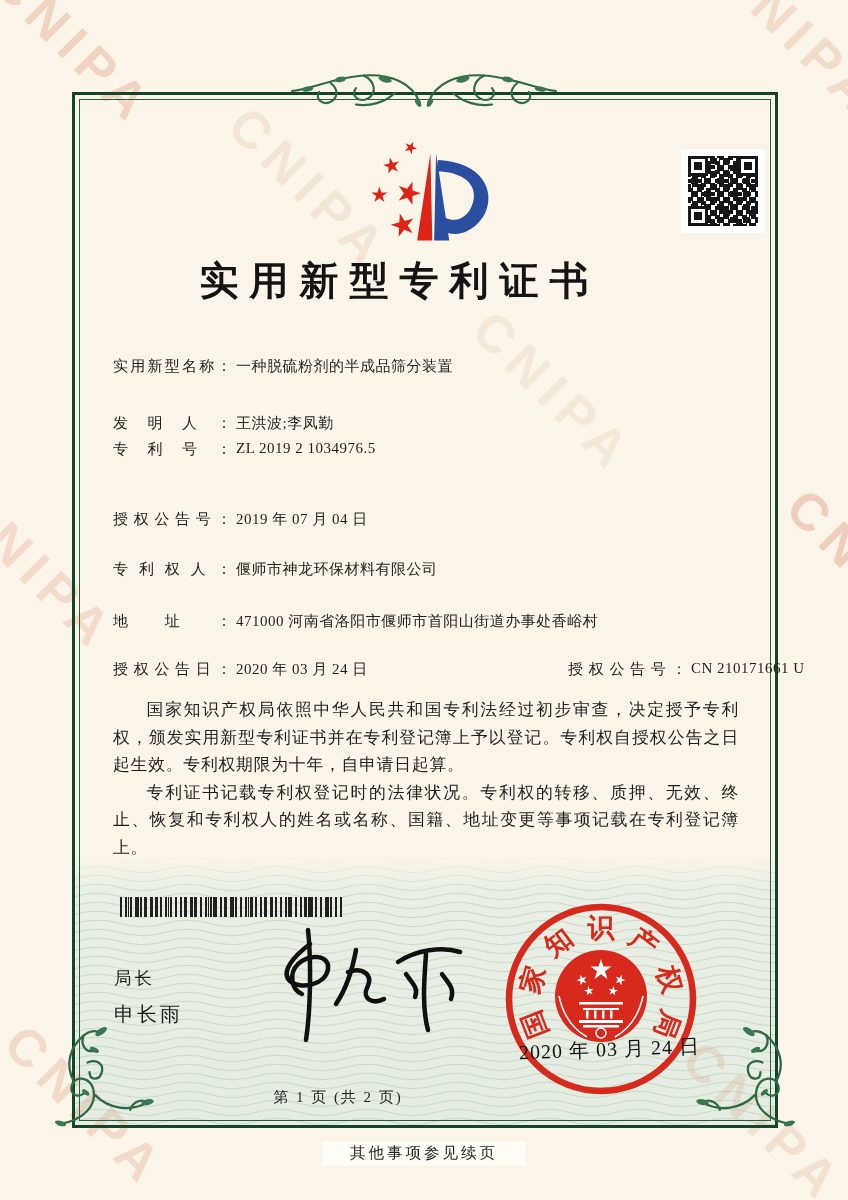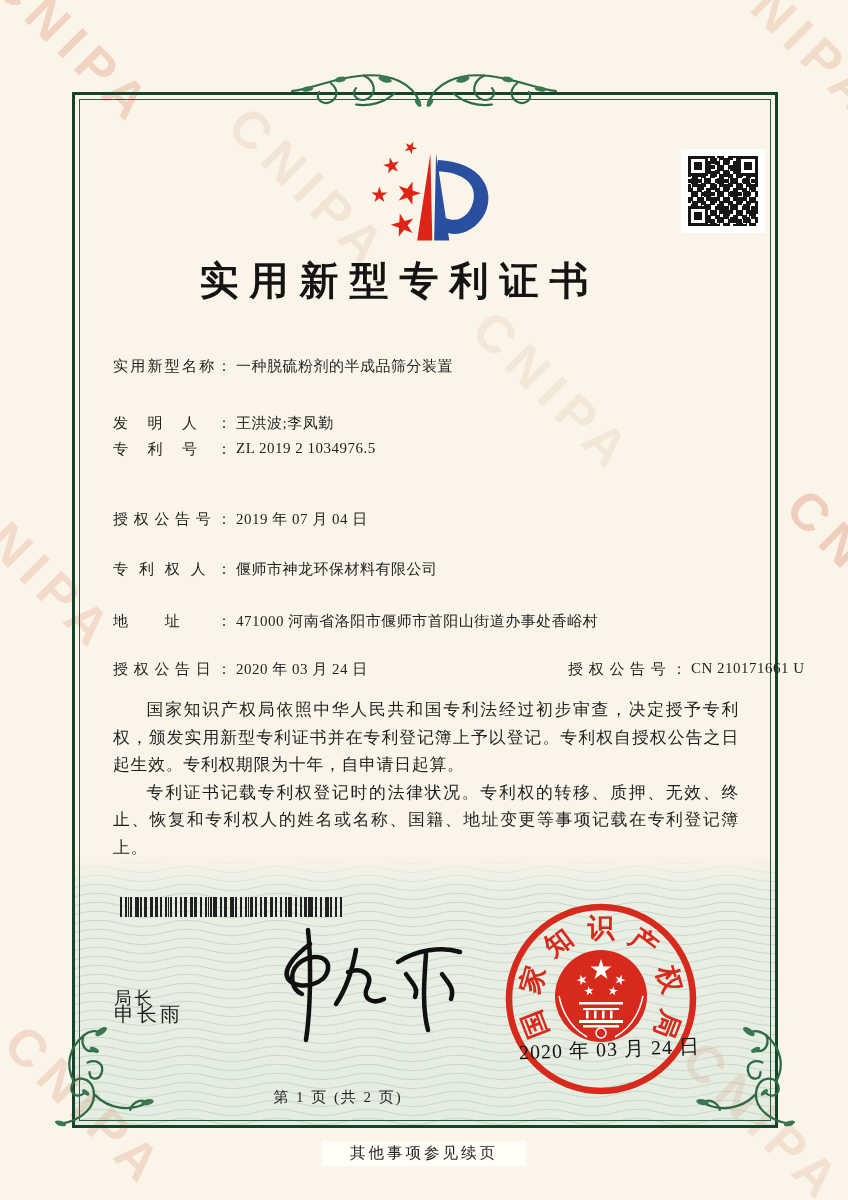--- a/index.html
+++ b/index.html
@@ -52,21 +52,21 @@
   .paras { position:absolute; z-index:5; left:113px; top:696px; width:626px;
     font-size:16.8px; line-height:27.5px; text-align:justify; letter-spacing:0.8px; }
   .paras p { margin:0; text-indent:2em; }
   
   .barcode { position:absolute; z-index:5; left:120px; top:897px; width:222px; height:20px;
     background:
       repeating-linear-gradient(90deg,#202020 0 2px,transparent 2px 5px),
       repeating-linear-gradient(90deg,#202020 0 1px,transparent 1px 8px),
       repeating-linear-gradient(90deg,transparent 0 17px,#202020 17px 19px);
   }
-  .director-title { position:absolute; z-index:5; left:114px; top:966px; font-size:17.5px; letter-spacing:3px;margin-top:20px; }
+  .director-title { position:absolute; z-index:5; left:114px; top:966px; font-size:17.5px; letter-spacing:3px; }
   .director-name  { position:absolute; z-index:5; left:114px; top:1001px; font-size:20px; letter-spacing:3px; }
   .signature { position:absolute; z-index:6; left:238px; top:922px; }
   .seal { position:absolute; z-index:6; left:499px; top:897px; }
   .seal-date { position:absolute; z-index:7; left:519px; top:1036px; font-size:20px;
     letter-spacing:1px; color:#131313; transform:rotate(-2deg); }
   .pageinfo { position:absolute; z-index:5; left:0; top:1088px; width:676px; text-align:center;
     font-size:15px; letter-spacing:2px; }
   .contnote { position:absolute; z-index:5; left:424px; top:1141px; transform:translateX(-50%);
     background:#fffdf6; padding:2px 28px; font-size:15.5px; letter-spacing:3px; white-space:nowrap; }
 </style>

